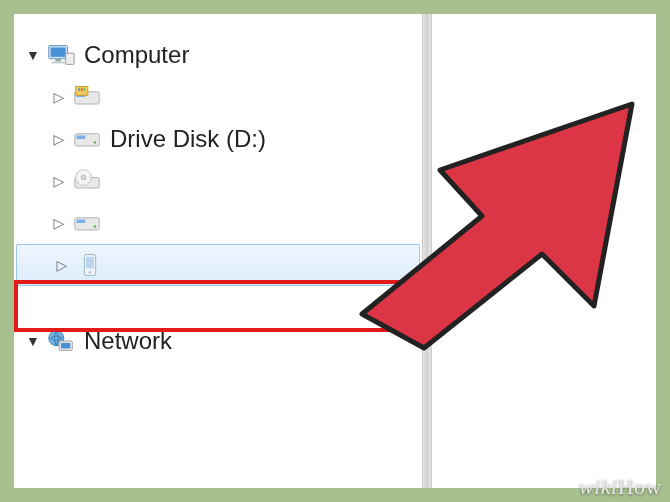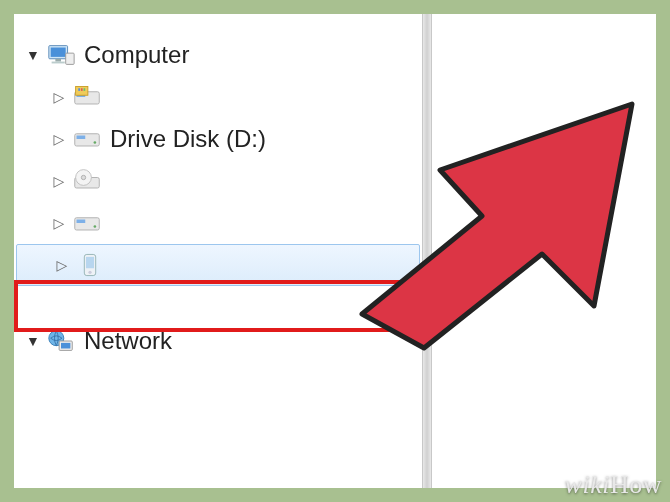--- a/index.html
+++ b/index.html
@@ -88,21 +88,21 @@
     width: 310px;
     height: 270px;
     pointer-events: none;
   }
   .watermark {
     position: absolute;
     right: 8px;
     bottom: 2px;
     color: #e8e8e8;
     font-family: Georgia, serif;
-    font-size: 26px;
+    font-size: 22px;
     text-shadow: 0 1px 3px rgba(0,0,0,.5);
     letter-spacing: .5px;
   }
   .watermark .w { font-style: italic; }
 </style>
 </head>
 <body>
 
 <div class="window">
   <div class="pane">

